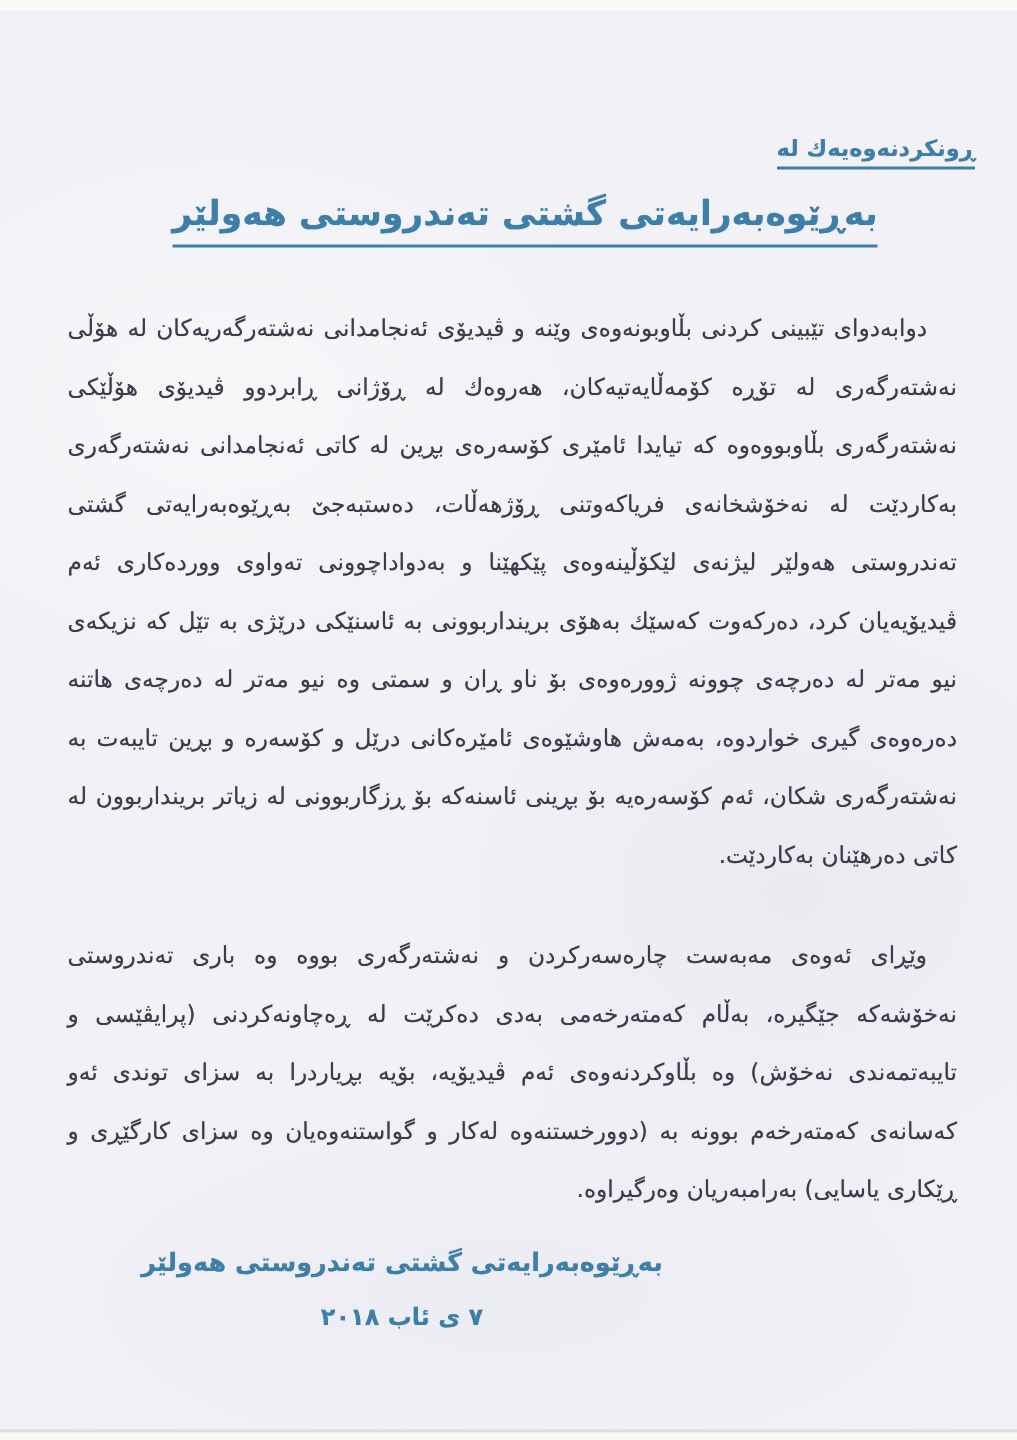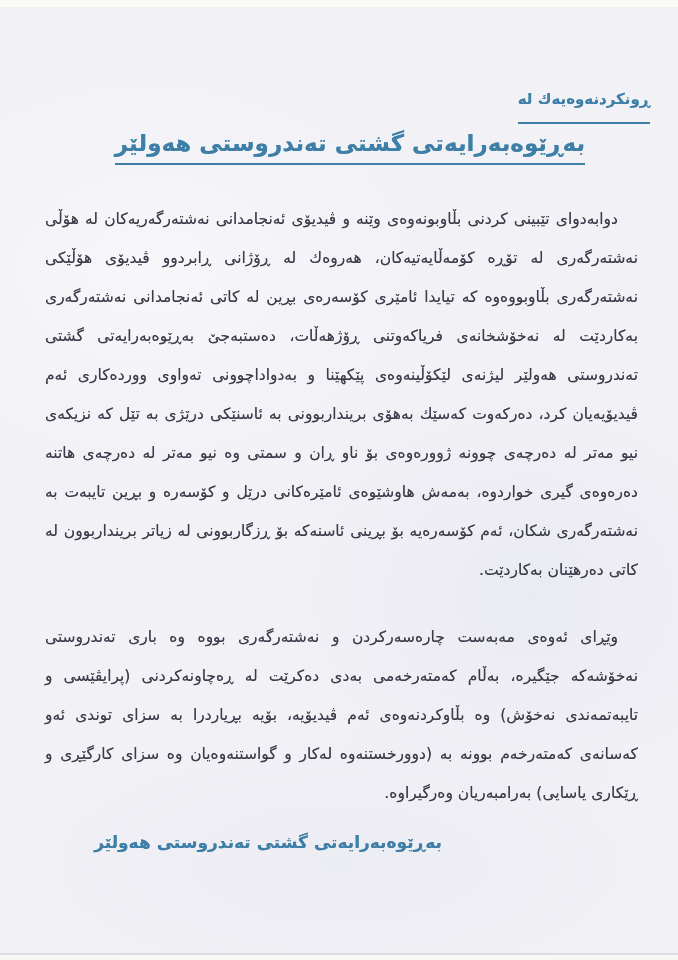--- a/index.html
+++ b/index.html
@@ -35,21 +35,21 @@
   }
 
   .kicker {
     position: absolute;
     top: 90px;
     right: 28px;
     direction: rtl;
     color: var(--accent);
     font-size: 15px;
     font-weight: bold;
-    padding-bottom: 14px;
+    padding-bottom: 3px;
     border-bottom: 2px solid var(--accent);
     text-shadow: 0 0 0.5px rgba(61,127,166,0.6);
   }
 
   .title-row {
     position: absolute;
     top: 130px;
     left: 0;
     width: 100%;
     text-align: center;
@@ -113,18 +113,19 @@
     <span class="title">بەڕێوەبەرایەتی گشتی تەندروستی هەولێر</span>
   </div>
 
   <div class="body-text">
     <p>دوابەدوای تێبینی کردنی بڵاوبونەوەی وێنە و ڤیدیۆی ئەنجامدانی نەشتەرگەریەکان لە هۆڵی نەشتەرگەری لە تۆڕە کۆمەڵایەتیەکان، هەروەك لە ڕۆژانی ڕابردوو ڤیدیۆی هۆڵێکی نەشتەرگەری بڵاوبووەوە کە تیایدا ئامێری کۆسەرەی بڕین لە کاتی ئەنجامدانی نەشتەرگەری بەکاردێت لە نەخۆشخانەی فریاکەوتنی ڕۆژهەڵات، دەستبەجێ بەڕێوەبەرایەتی گشتی تەندروستی هەولێر لیژنەی لێکۆڵینەوەی پێکهێنا و بەدواداچوونی تەواوی ووردەکاری ئەم ڤیدیۆیەیان کرد، دەرکەوت کەسێك بەهۆی برینداربوونی بە ئاسنێکی درێژی بە تێل کە نزیکەی نیو مەتر لە دەرچەی چوونە ژوورەوەی بۆ ناو ڕان و سمتی وە نیو مەتر لە دەرچەی هاتنە دەرەوەی گیری خواردوە، بەمەش هاوشێوەی ئامێرەکانی درێل و کۆسەرە و بڕین تایبەت بە نەشتەرگەری شکان، ئەم کۆسەرەیە بۆ بڕینی ئاسنەکە بۆ ڕزگاربوونی لە زیاتر برینداربوون لە کاتی دەرهێنان بەکاردێت.</p>
     <p>وێڕای ئەوەی مەبەست چارەسەرکردن و نەشتەرگەری بووە وە باری تەندروستی نەخۆشەکە جێگیرە، بەڵام کەمتەرخەمی بەدی دەکرێت لە ڕەچاونەکردنی (پرایڤێسی و تایبەتمەندی نەخۆش) وە بڵاوکردنەوەی ئەم ڤیدیۆیە، بۆیە بڕیاردرا بە سزای توندی ئەو کەسانەی کەمتەرخەم بوونە بە (دوورخستنەوە لەکار و گواستنەوەیان وە سزای کارگێڕی و ڕێکاری یاسایی) بەرامبەریان وەرگیراوە.</p>
   </div>
 
   <div class="signature-block">
     <div class="signature">بەڕێوەبەرایەتی گشتی تەندروستی هەولێر</div>
+    <div class="date">٧ ی ئاب ٢٠١٨</div>
   </div>
 
   <div class="scan-edge-bottom"></div>
   <div class="scan-edge-bottom2"></div>
 
 </div>
 
 </body></html>

